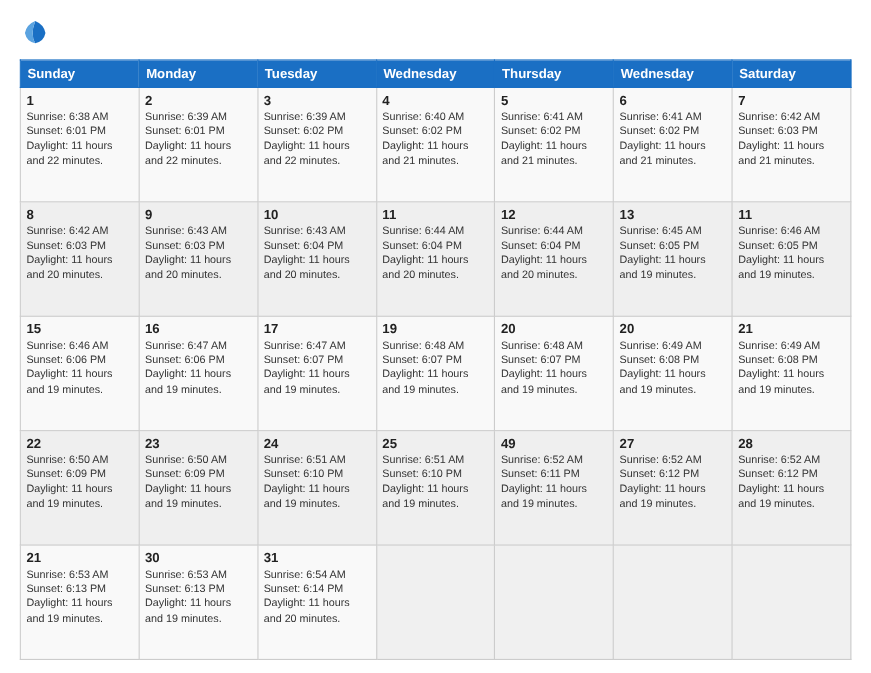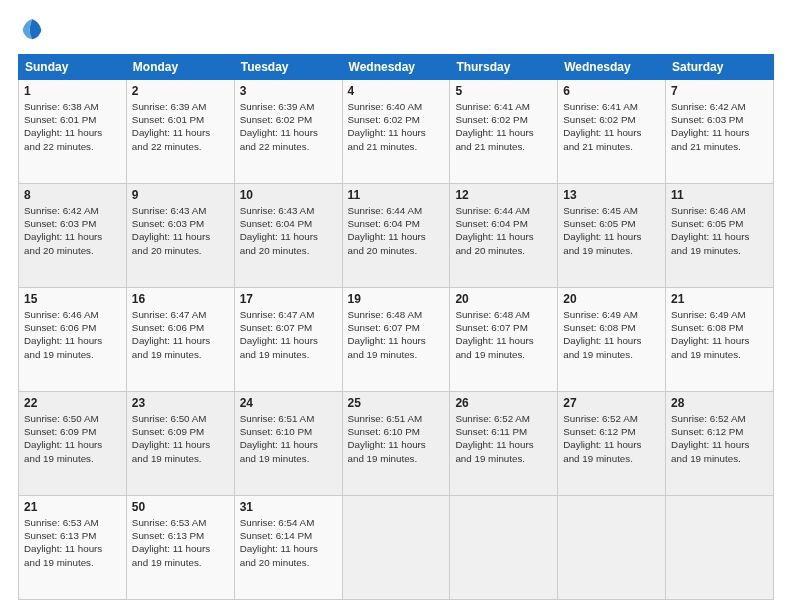--- a/index.html
+++ b/index.html
@@ -235,39 +235,39 @@
         </td>
           <td>
           <span class="day-num">24</span>
           <span class="day-info">Sunrise: 6:51 AM<br>Sunset: 6:10 PM<br>Daylight: 11 hours and 19 minutes.</span>
         </td>
           <td>
           <span class="day-num">25</span>
           <span class="day-info">Sunrise: 6:51 AM<br>Sunset: 6:10 PM<br>Daylight: 11 hours and 19 minutes.</span>
         </td>
           <td>
-          <span class="day-num">26</span>
+          <span class="day-num">49</span>
           <span class="day-info">Sunrise: 6:52 AM<br>Sunset: 6:11 PM<br>Daylight: 11 hours and 19 minutes.</span>
         </td>
           <td>
           <span class="day-num">27</span>
           <span class="day-info">Sunrise: 6:52 AM<br>Sunset: 6:12 PM<br>Daylight: 11 hours and 19 minutes.</span>
         </td>
           <td>
           <span class="day-num">28</span>
           <span class="day-info">Sunrise: 6:52 AM<br>Sunset: 6:12 PM<br>Daylight: 11 hours and 19 minutes.</span>
         </td>
         </tr>
         <tr>
           <td>
           <span class="day-num">21</span>
           <span class="day-info">Sunrise: 6:53 AM<br>Sunset: 6:13 PM<br>Daylight: 11 hours and 19 minutes.</span>
         </td>
           <td>
-          <span class="day-num">50</span>
+          <span class="day-num">30</span>
           <span class="day-info">Sunrise: 6:53 AM<br>Sunset: 6:13 PM<br>Daylight: 11 hours and 19 minutes.</span>
         </td>
           <td>
           <span class="day-num">31</span>
           <span class="day-info">Sunrise: 6:54 AM<br>Sunset: 6:14 PM<br>Daylight: 11 hours and 20 minutes.</span>
         </td>
           <td class="empty-cell"></td>
           <td class="empty-cell"></td>
           <td class="empty-cell"></td>
           <td class="empty-cell"></td>

